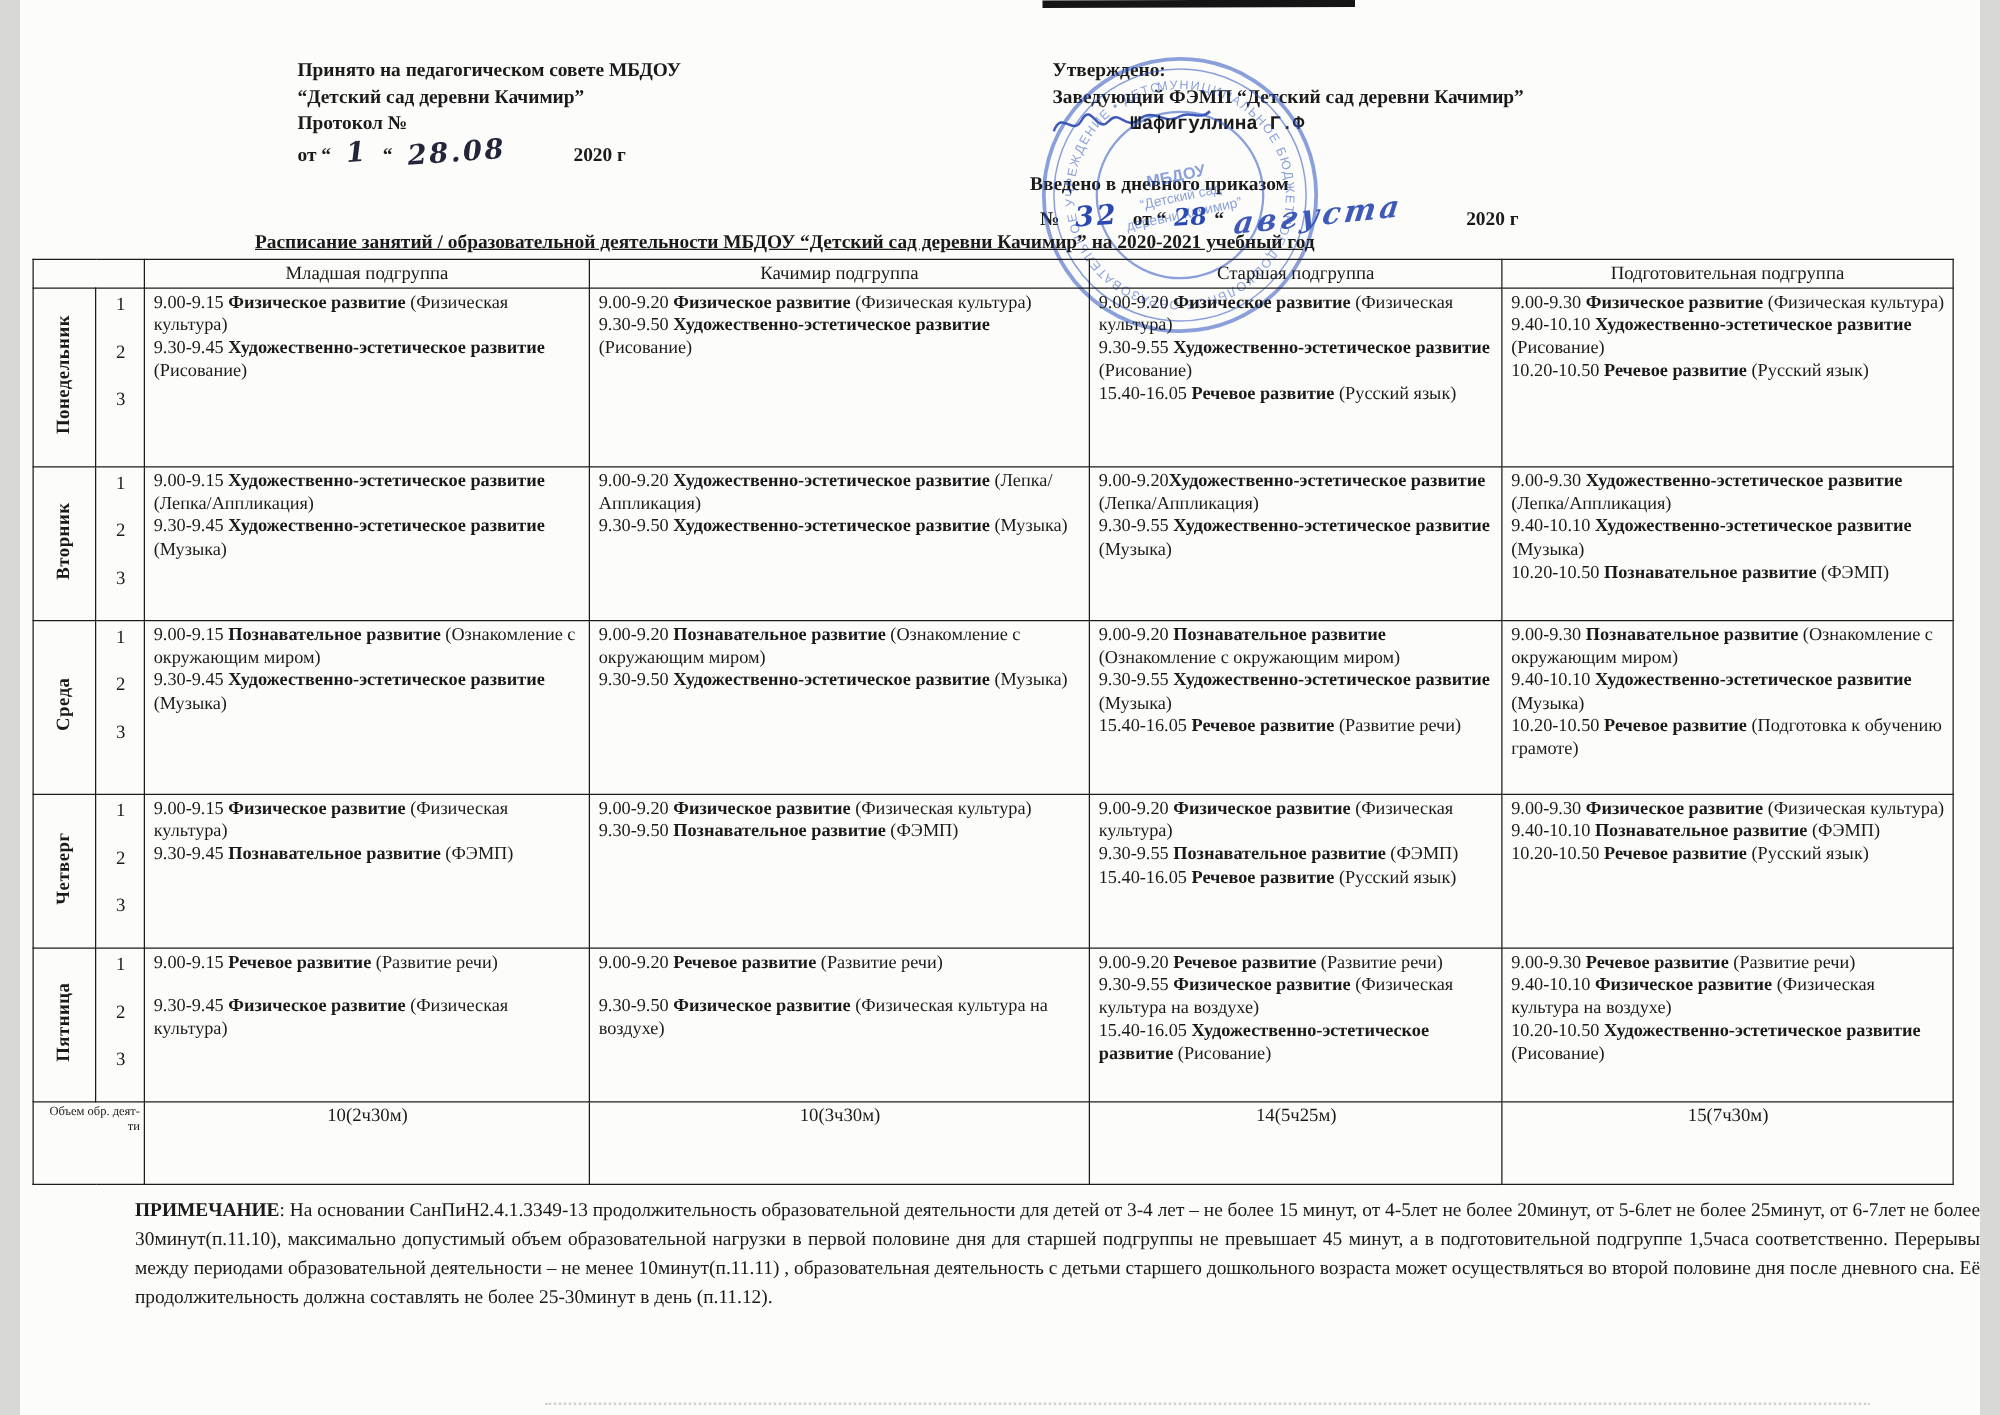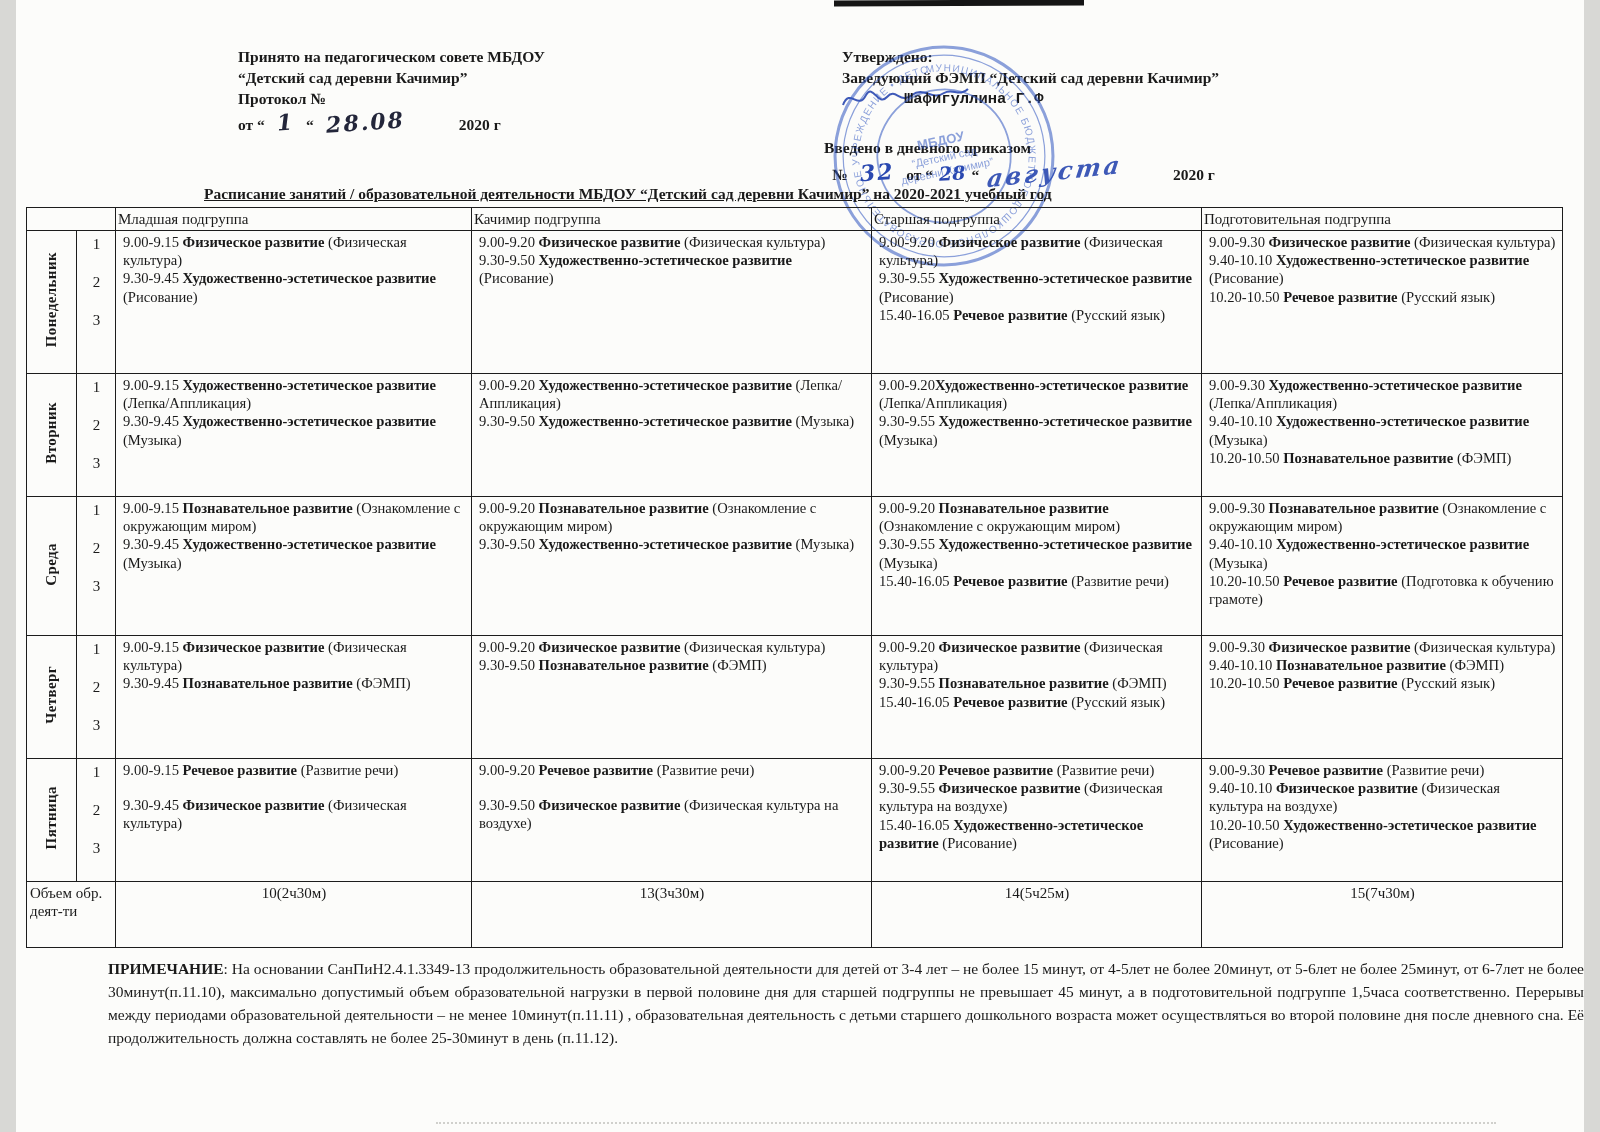--- a/index.html
+++ b/index.html
@@ -34,36 +34,36 @@
   
   .stamp{position:absolute;left:812px;top:40px;width:232px;height:232px;color:var(--stamp);opacity:.55;transform:rotate(-12deg);pointer-events:none;}
   .stamp text{fill:currentColor;font-family:"Liberation Sans",sans-serif;}
 
   
   .title{position:absolute;left:188px;top:185px;font-size:15.5px;font-weight:bold;text-decoration:underline;}
 
   
   .sched{position:absolute;left:10px;top:207px;width:1536px;border-collapse:collapse;table-layout:fixed;font-size:14.6px;}
   .sched td{border:1.6px solid #1c1c1c;vertical-align:top;padding:2px 6px 2px 7px;overflow:hidden;}
-  .sched td.hdr{font-size:15px;padding:1px 2px;vertical-align:middle;}
+  .sched td.hdr{text-align:center;font-size:15px;padding:1px 2px;vertical-align:middle;}
   .hdr-row{height:23px;}
   .day-mon{height:143px;}
   .day-tue{height:113px;}
   .day-wed{height:139px;}
   .day-thu{height:123px;}
   .day-fri{height:114px;}
   .vol-row{height:66px;}
   .day-cell{padding:0 !important;text-align:center;vertical-align:middle !important;}
   .day-label{writing-mode:vertical-rl;transform:rotate(180deg);font-weight:bold;font-size:15px;letter-spacing:.4px;display:inline-block;}
   .num-cell{padding-top:6px !important;text-align:center;font-size:15px;}
   .num{margin-bottom:23px;line-height:1;}
   .entry{line-height:1.25;}
   .day-fri td.c1 .entry + .entry,
   .day-fri td.c2 .entry + .entry{margin-top:17px;}
-  .vol-label{font-size:15px;padding:2px 3px !important;line-height:1.2;}
+  .vol-label{font-size:10px;padding:2px 3px !important;line-height:1.2;text-align:right;}
   .vol-val{text-align:center;font-size:15px;padding-top:3px !important;}
 
   
   .note{position:absolute;left:75px;top:941px;width:1476px;font-size:15.5px;line-height:1.48;margin:17px;text-align:justify;}
 </style>
 </head>
 <body>
 
 <div class="page">
 
@@ -252,21 +252,21 @@
           </td>
           <td class="content-cell c4">
             <div class="entry"><span class="time">9.00-9.30</span> <b class="area">Речевое развитие</b> <span class="detail">(Развитие речи)</span></div>
             <div class="entry"><span class="time">9.40-10.10</span> <b class="area">Физическое развитие</b> <span class="detail">(Физическая культура на воздухе)</span></div>
             <div class="entry"><span class="time">10.20-10.50</span> <b class="area">Художественно-эстетическое развитие</b> <span class="detail">(Рисование)</span></div>
           </td>
         </tr>
         <tr class="vol-row">
           <td class="vol-label" colspan="2">Объем обр. деят-ти</td>
           <td class="vol-val">10(2ч30м)</td>
-          <td class="vol-val">13(3ч30м)</td>
+          <td class="vol-val">10(3ч30м)</td>
           <td class="vol-val">14(5ч25м)</td>
           <td class="vol-val">15(7ч30м)</td>
         </tr>
       </tbody>
   </table>
 
   <p class="note"><b>ПРИМЕЧАНИЕ</b><span>: На основании СанПиН2.4.1.3349-13 продолжительность образовательной деятельности для детей  от 3-4 лет – не более 15 минут,  от 4-5лет не более 20минут,  от 5-6лет не более 25минут, от 6-7лет не более 30минут(п.11.10), максимально допустимый объем образовательной нагрузки  в первой половине дня для старшей подгруппы не превышает 45 минут, а в подготовительной подгруппе 1,5часа соответственно. Перерывы между периодами образовательной деятельности – не менее 10минут(п.11.11) , образовательная деятельность с детьми старшего дошкольного возраста может осуществляться во второй половине дня после дневного сна. Её продолжительность должна составлять  не более 25-30минут в день (п.11.12).</span></p>
 
   <div class="artifact-bottom"></div>
 </div>

